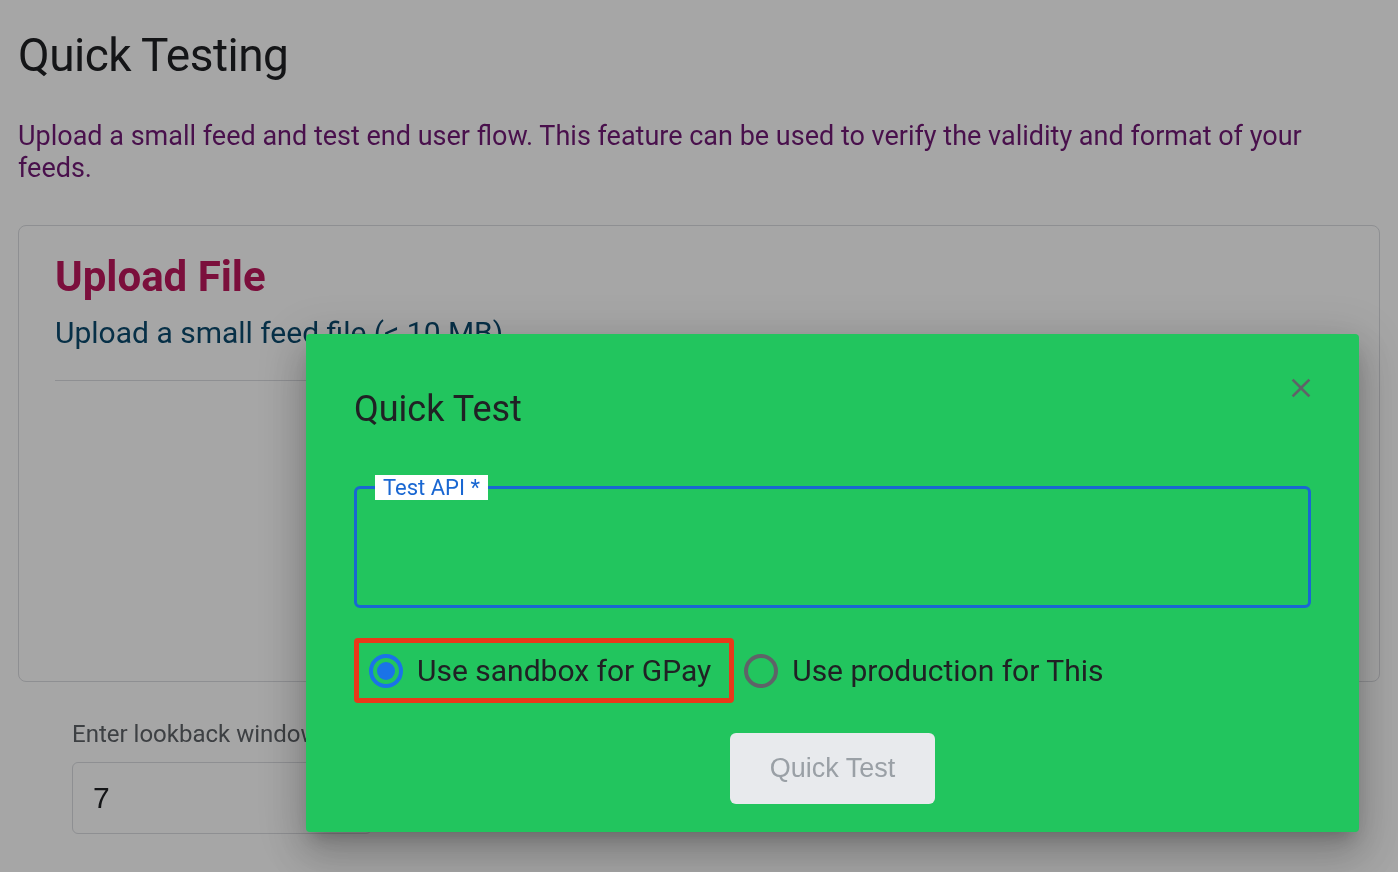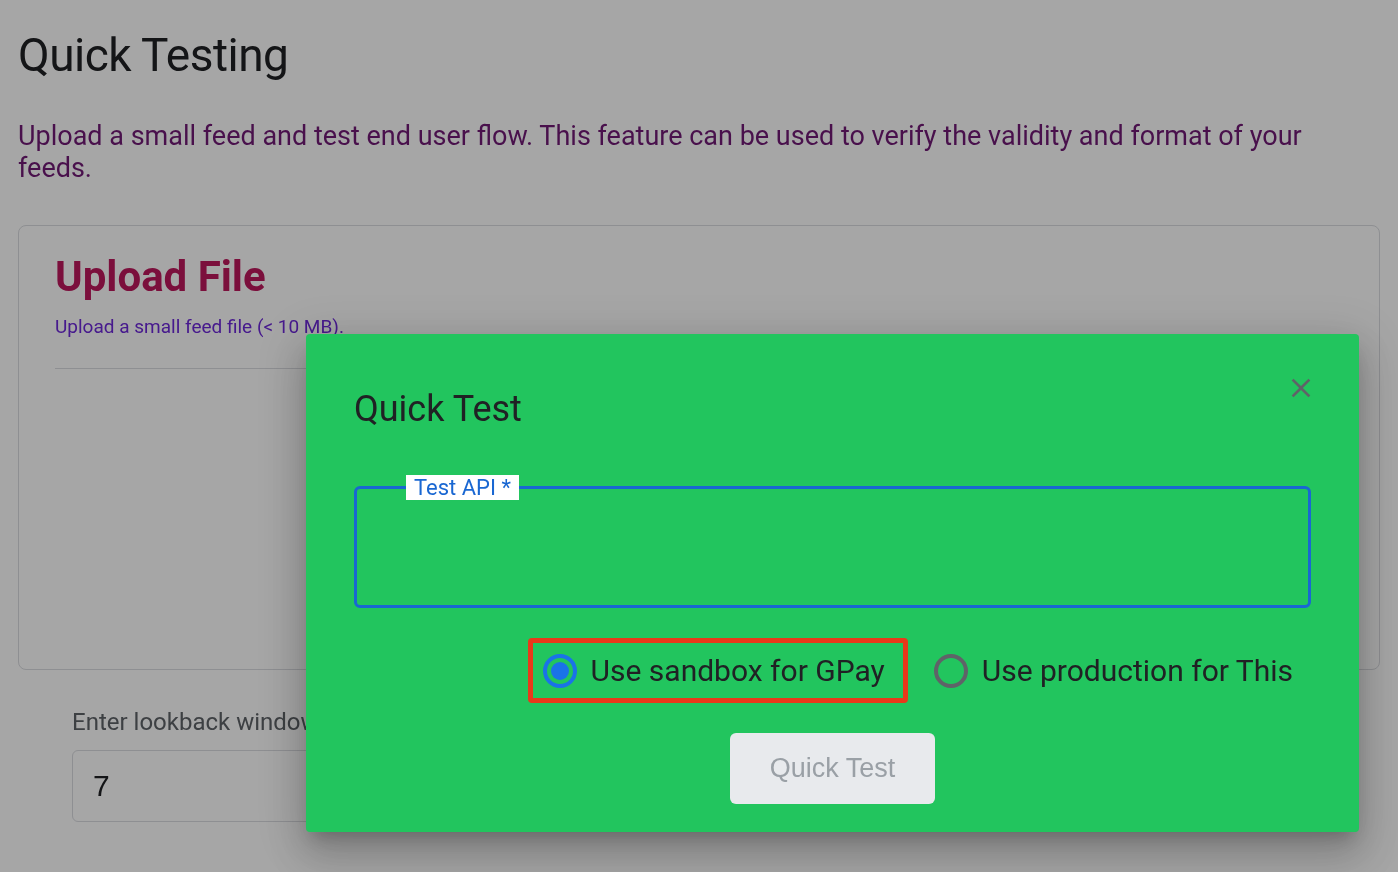--- a/index.html
+++ b/index.html
@@ -45,22 +45,22 @@
     }
     
     .card-title {
       font-size: 42px;
       font-weight: 700;
       color: #be185d;
       margin-bottom: 14px;
     }
     
     .card-description {
-      font-size: 19px;
-      color: #6d28d9;
+      font-size: 30px;
+      color: #0c4a6e;
       margin-bottom: 16px;
       font-weight: 400;
     }
     
     .card-divider {
       border: none;
       border-top: 1px solid #dadce0;
       margin-top: 30px;
     }
     
@@ -156,39 +156,37 @@
     }
     
     .floating-label {
       position: absolute;
       top: -14px;
       left: 18px;
       background: #ffffff;
       padding: 0 8px;
       font-size: 22px;
       color: #1967d2;
-      margin-left: 31px;
     }
     
     .form-input {
       border: none;
       outline: none;
       width: 100%;
       height: 100%;
       padding: 0 20px;
       font-size: 24px;
       background: transparent;
     }
     
     .radio-group {
       display: flex;
-      gap: 16px;
+      gap: 0;
       align-items: center;
       margin-bottom: 30px;
-      justify-content: flex-end;
     }
     
     .radio-option-wrapper {
       display: flex;
       align-items: center;
       gap: 14px;
       padding: 10px 18px 10px 10px;
       cursor: pointer;
     }
     

